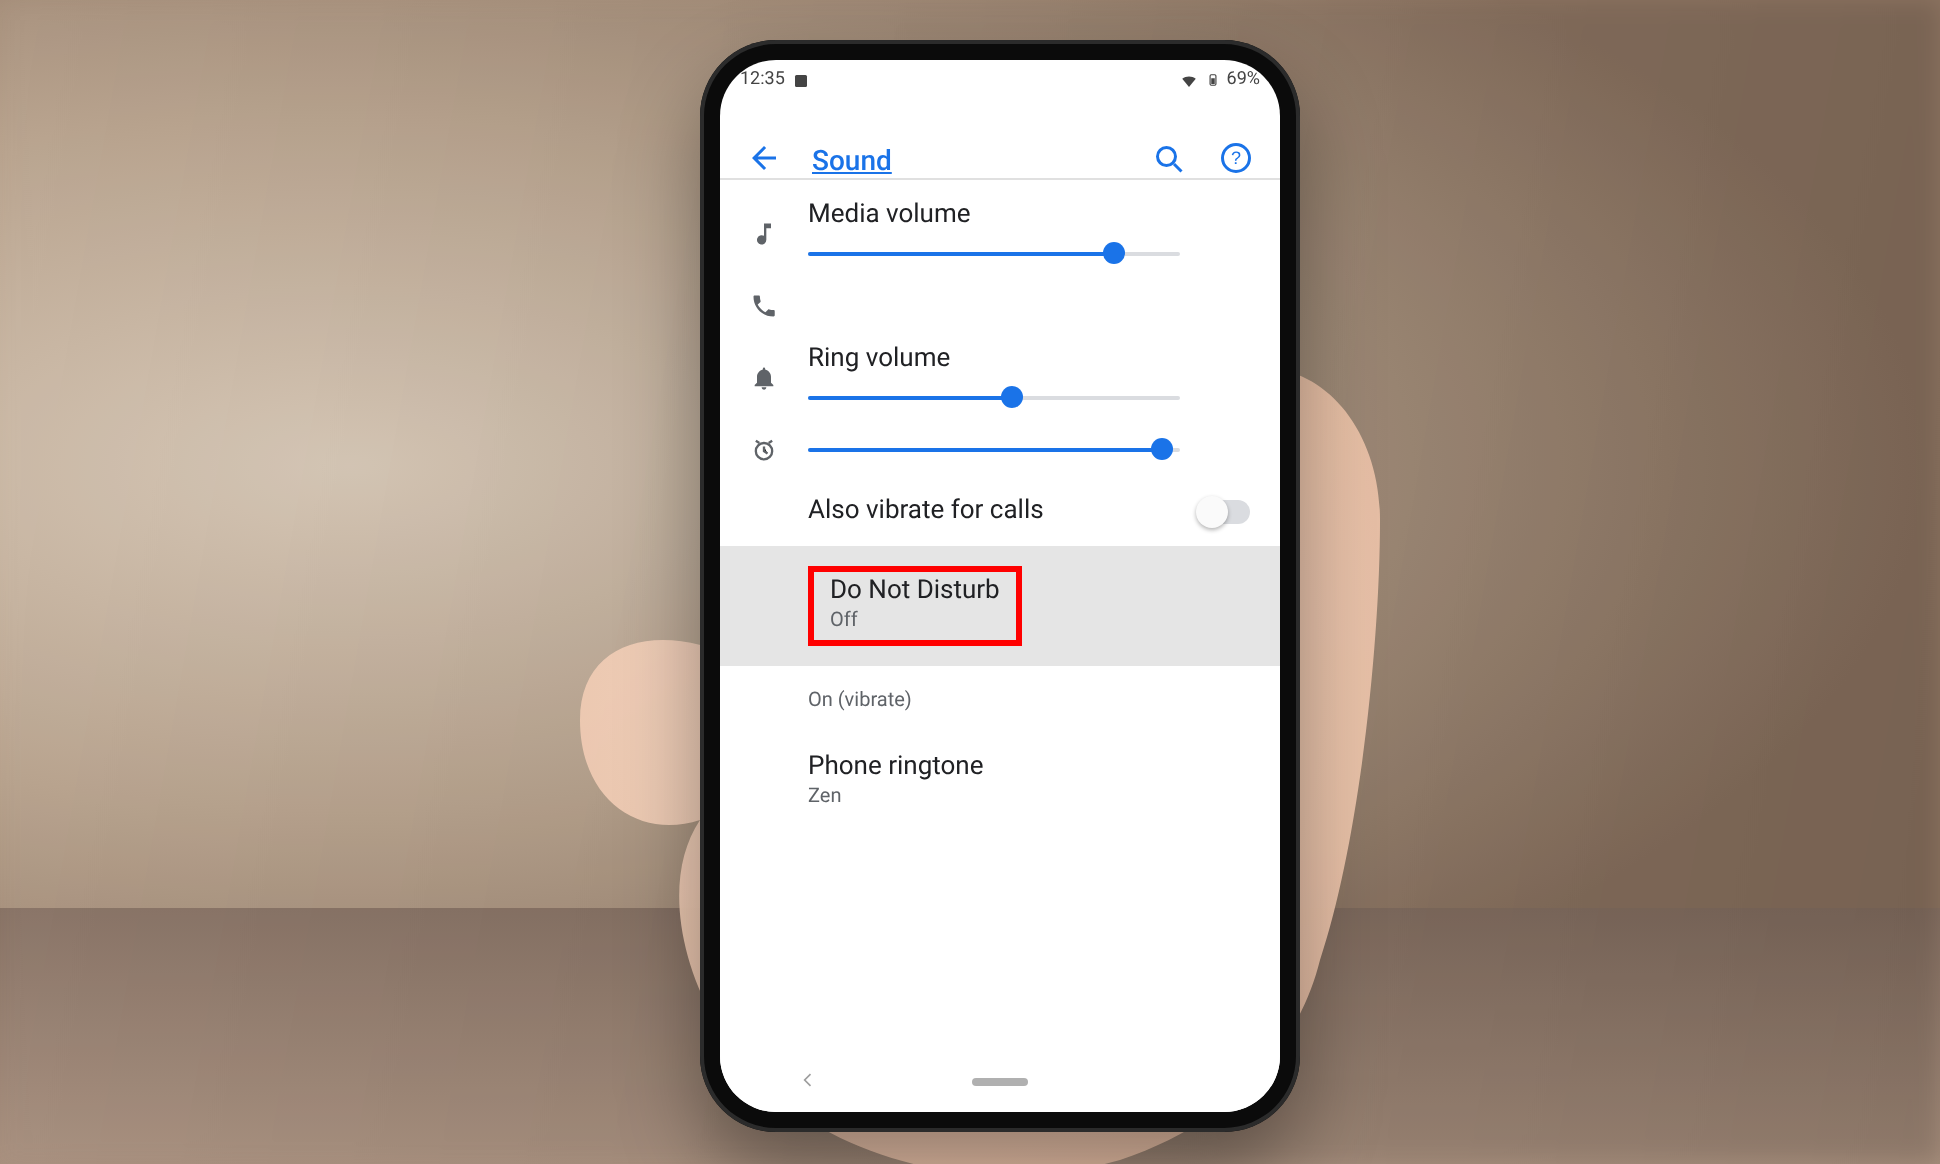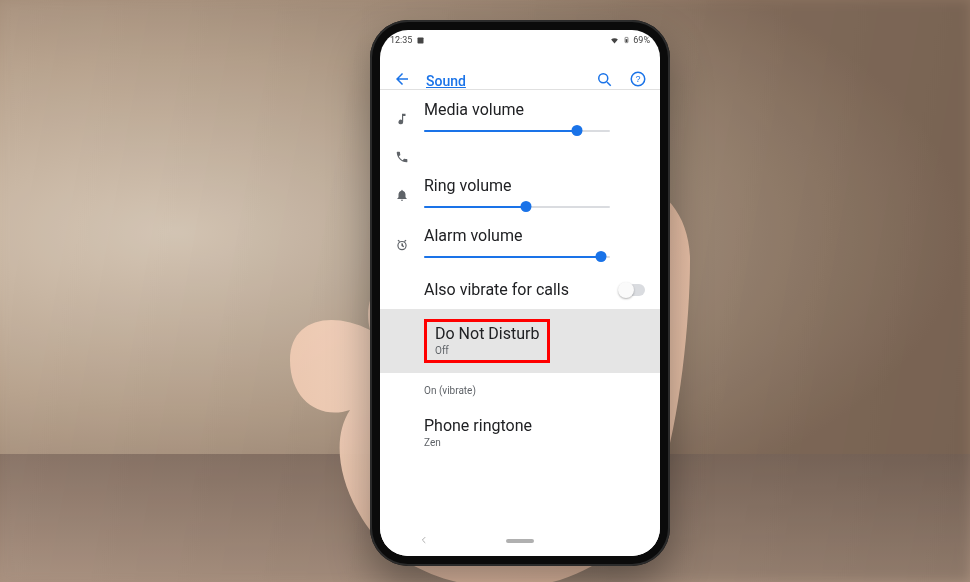--- a/index.html
+++ b/index.html
@@ -16,21 +16,21 @@
   }
   .scene::before {
     content:"";
     position:absolute; inset:0;
     background:
       linear-gradient(100deg, rgba(255,255,255,0.05) 0%, rgba(0,0,0,0.15) 100%);
     filter: blur(6px);
   }
   .phone {
     position: absolute;
-    left: 370px; top: 20px;
+    left: 350px; top: 20px;
     width: 300px; height: 546px;
     background: #0b0b0b;
     border-radius: 38px;
     box-shadow: 0 20px 40px rgba(0,0,0,0.35), inset 0 0 0 2px #2b2b2b;
     padding: 10px;
   }
   .screen {
     position: relative;
     width: 100%; height: 100%;
     background: #ffffff;
@@ -67,21 +67,21 @@
   .content { padding: 4px 0 0 0; }
   .row {
     display: grid;
     grid-template-columns: 44px 1fr 36px;
     align-items: center;
     padding: 6px 6px 6px 0;
   }
   .row .lead { display:flex; align-items:center; justify-content:center; color:#5f6368; }
   .row .lead svg { width:14px; height:14px; }
   .row .main { padding-right: 8px; }
-  .label { font-size: 16px; color:#202124; margin-bottom:5px; }
+  .label { font-size: 13px; color:#202124; margin-bottom:5px; }
   .sub { font-size: 10px; color:#5f6368; margin-top:2px; }
 
   .slider { position:relative; height:14px; }
   .slider .track-bg { position:absolute; left:0; right:0; top:6px; height:2px; background:#dadce0; border-radius:2px; }
   .slider .track-fill { position:absolute; left:0; top:6px; height:2px; background:#1a73e8; border-radius:2px; }
   .slider .thumb { position:absolute; top:1px; width:11px; height:11px; background:#1a73e8; border-radius:50%; transform:translateX(-50%); }
 
   .switch {
     position:relative; width:26px; height:12px; border-radius:12px;
     background:#dadce0;
@@ -240,21 +240,20 @@
         </div>
 
         <div class="row">
           <div class="lead">
               <svg viewBox="0 0 24 24">
                 <circle cx="12" cy="13" r="7" fill="none" stroke="#5f6368" stroke-width="2"></circle>
                 <path stroke="#5f6368" stroke-width="2" d="M12 9v4l3 2M5 4l3 2M19 4l-3 2"></path>
               </svg>
             </div>
           <div class="main">
-            <div class="label">Alarm volume</div>
             <div class="slider">
               <div class="track-bg"></div>
                 <div class="track-fill" style="width: 95%;"></div>
                 <div class="thumb" style="left: 95%;"></div>
             </div>
           </div>
           <div></div>
         </div>
 
         <div class="row toggle">

